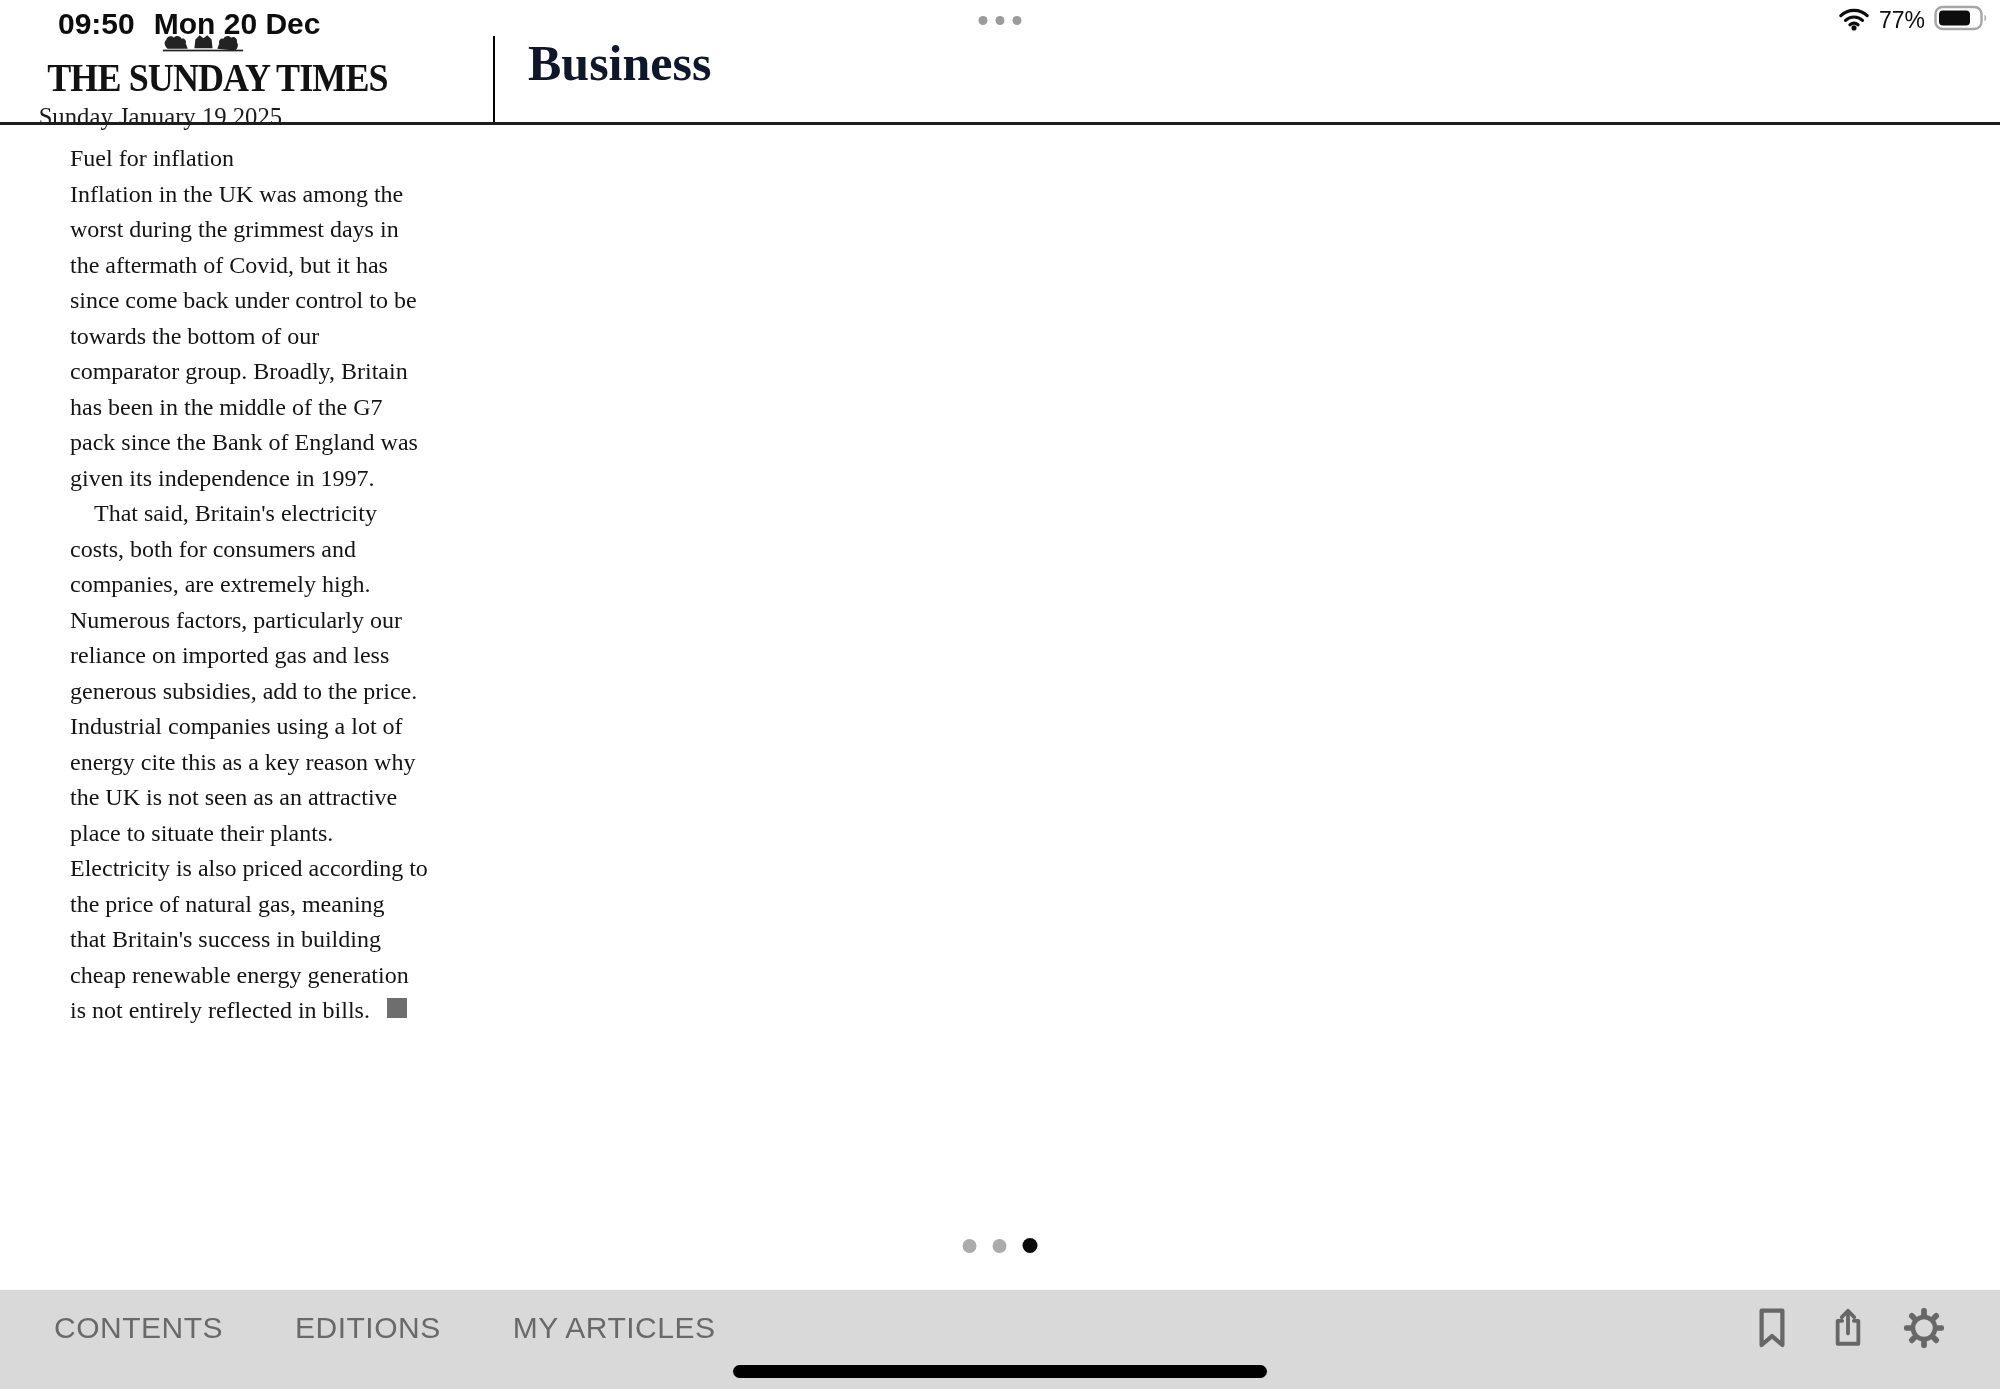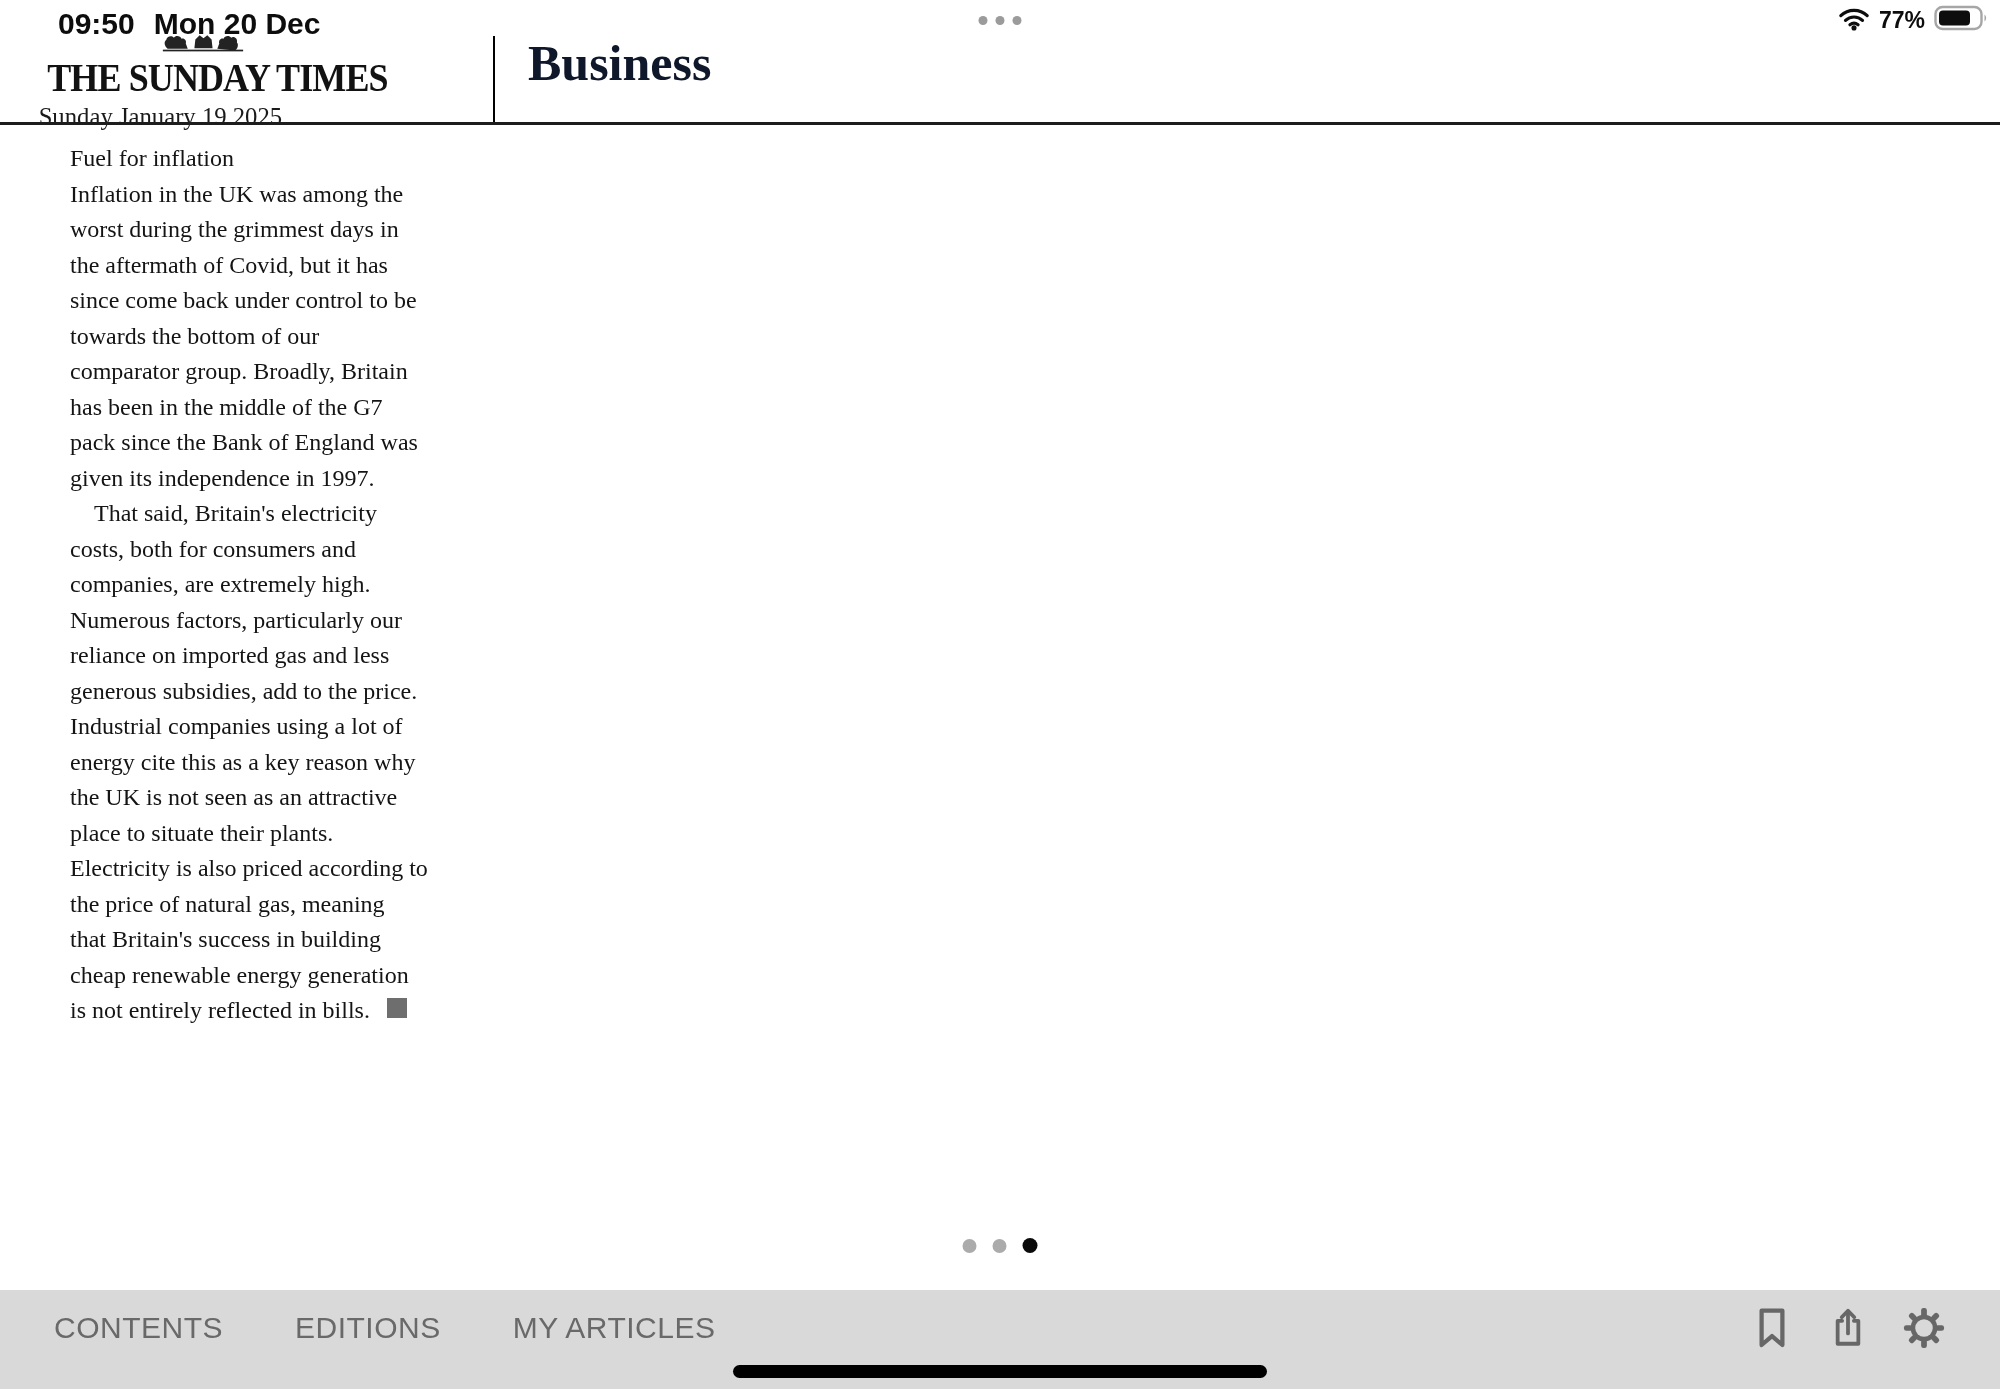--- a/index.html
+++ b/index.html
@@ -10,21 +10,21 @@
   }
 
   
   .statusbar { position:absolute; left:0; top:0; width:100%; height:36px; }
   .sb-left { position:absolute; left:28px; top:7px; display:flex; gap:19px;
              font-size:30px; font-weight:600; color:#0d0d0d;margin-left:30px; }
   .sb-center { position:absolute; left:50%; top:16px; transform:translateX(-50%);
                display:flex; gap:8px; cursor:pointer; }
   .sb-center i { width:9px; height:9px; border-radius:50%; background:#9b9b9b; }
   .sb-right { position:absolute; right:12px; top:5px; display:flex; align-items:center; gap:9px; }
-  .sb-right .pct { font-size:23px; font-weight:700; color:#0d0d0d; }
+  .sb-right .pct { font-size:23px; font-weight:400; color:#0d0d0d; }
 
   
   .masthead { position:absolute; left:30px; top:31px; width:345px; text-align:left; }
   .crest { display:block; margin:0 auto 1px; }
   .mast-title { font-family:"Liberation Serif", serif; font-weight:700; font-size:40px;
                 color:#121212; white-space:nowrap; transform:scaleX(.9); letter-spacing:-1px; }
   .mast-date { font-family:"Liberation Serif", serif; font-size:26px; color:#1a1a1a;
                margin-top:1px; transform:scaleX(.95); white-space:nowrap; }
   .vdivider { position:absolute; left:493px; top:36px; width:2px; height:87px; background:#000; }
   .section-title { position:absolute; left:528px; top:34px;

